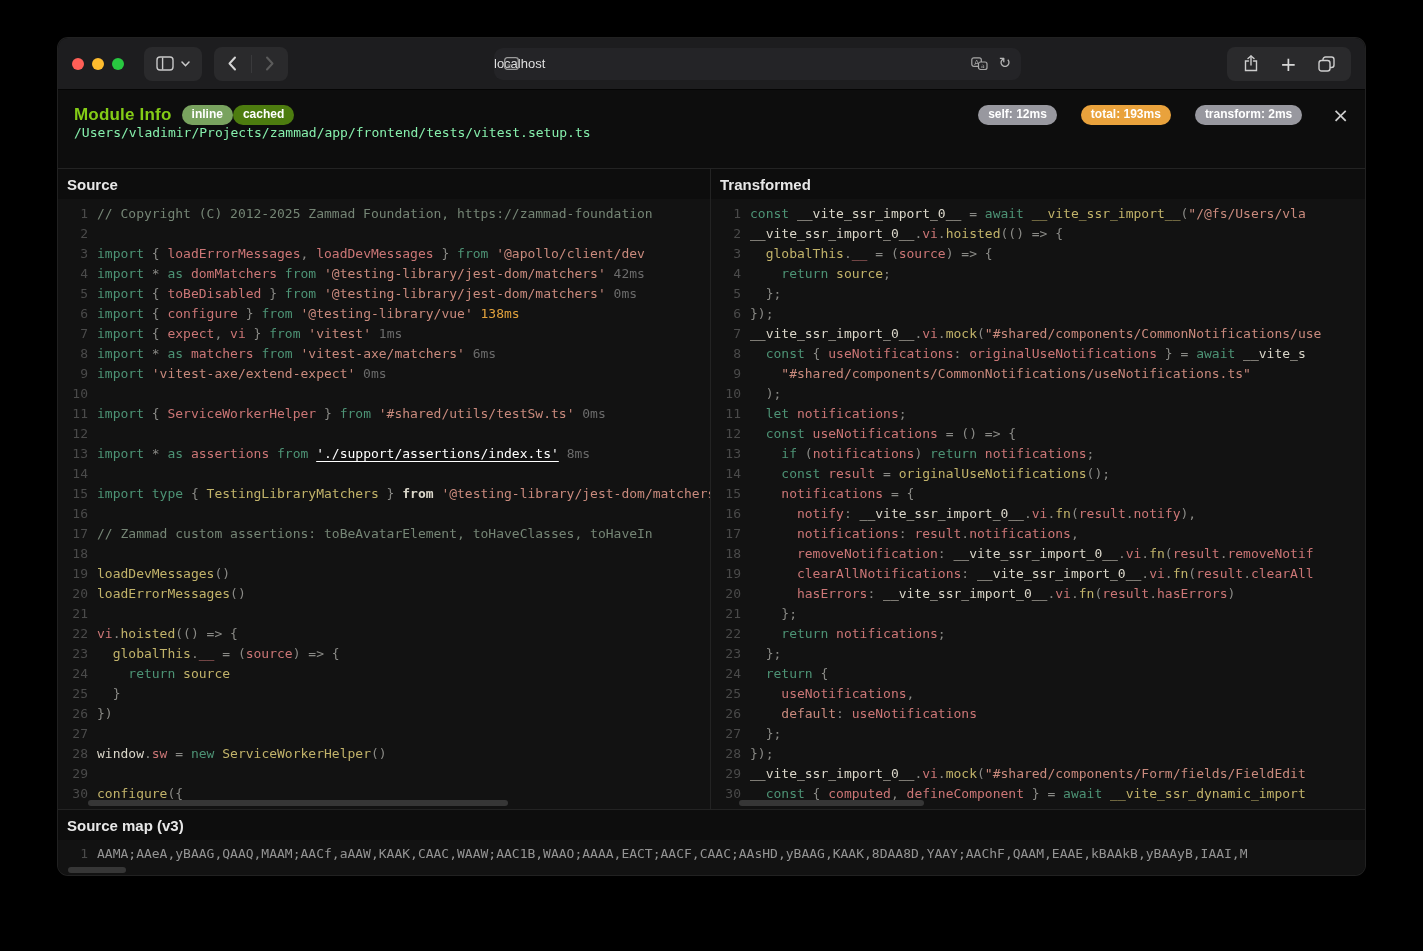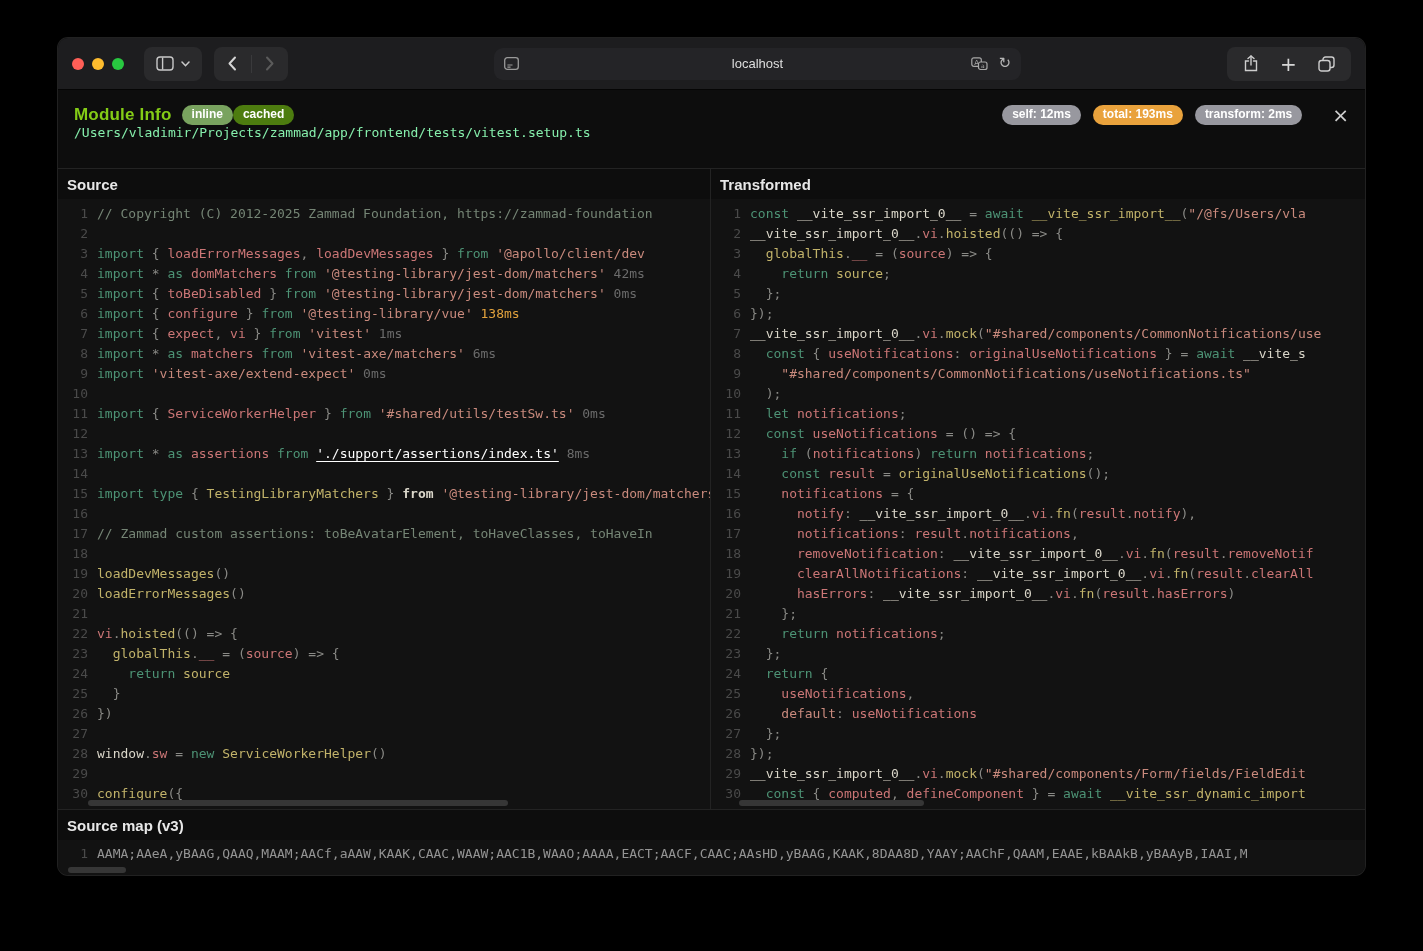--- a/index.html
+++ b/index.html
@@ -12,21 +12,21 @@
   .lights{display:flex;gap:8px;margin-right:8px}
   .light{width:12px;height:12px;border-radius:50%}
   .tbtn{height:34px;background:#2a2a2c;border-radius:8px;display:flex;align-items:center;justify-content:center;cursor:default}
   .sidebar-btn{width:58px;gap:7px}
   .nav-btn{width:74px;gap:0;padding:0}
   .nav-half{width:37px;display:flex;align-items:center;justify-content:center}
   .nav-div{width:1px;height:18px;background:#3a3a3c}
   .spacer{flex:1}
   .urlbar{width:527px;height:32px;background:#242427;border-radius:9px;position:relative;
     display:flex;align-items:center;padding:0 10px;box-sizing:border-box}
-  .url-text{position:absolute;left:0;right:0;text-align:center;color:#dfdfdf;font-size:13px}
+  .url-text{position:absolute;left:0;right:0;color:#dfdfdf;font-size:13px}
   .url-right{margin-left:auto;display:flex;align-items:center;gap:10px;z-index:2}
   .glyph{color:#b5b5b5;font-family:"DejaVu Sans",sans-serif;font-size:15px;line-height:1}
   .right-cluster{width:112px;justify-content:space-around;padding:0 6px}
   
   .modinfo{height:78px;box-sizing:border-box;padding:15px 16px 0;position:relative}
   .mi-top{display:flex;align-items:center;gap:10px}
   .mi-title{font-size:17px;font-weight:700;color:#84cc16;letter-spacing:.2px}
   .badge{font-size:12px;font-weight:700;color:#fff;padding:3px 10px 4px;border-radius:999px;line-height:1.1}
   .mi-right{margin-left:auto;display:flex;gap:8px;align-items:center}
   .close-x{margin-left:22px;color:#cfcfcf;font-size:20px;line-height:1;font-family:"DejaVu Sans",sans-serif;cursor:default}
@@ -147,21 +147,21 @@
   </div>
 
   <div class="modinfo">
     <div class="mi-top">
       <span class="mi-title">Module Info</span>
       <span id="mi-badges" style="display:flex;">
           <span class="badge" style="background-color: rgb(121, 163, 95);">inline</span>
           <span class="badge" style="background-color: #4d7c0f;">cached</span>
         </span>
       <span class="mi-right">
-        <span id="mi-timings" style="display:flex;gap:12px">
+        <span id="mi-timings" style="display:flex;gap:24px">
             <span class="badge" style="background-color: rgb(152, 152, 159);">self: 12ms</span>
             <span class="badge" style="background-color: rgb(233, 162, 60);">total: 193ms</span>
             <span class="badge" style="background-color: rgb(152, 152, 159);">transform: 2ms</span>
           </span>
         <span class="close-x">×</span>
       </span>
     </div>
     <div class="mi-path">/Users/vladimir/Projects/zammad/app/frontend/tests/vitest.setup.ts</div>
   </div>
 

